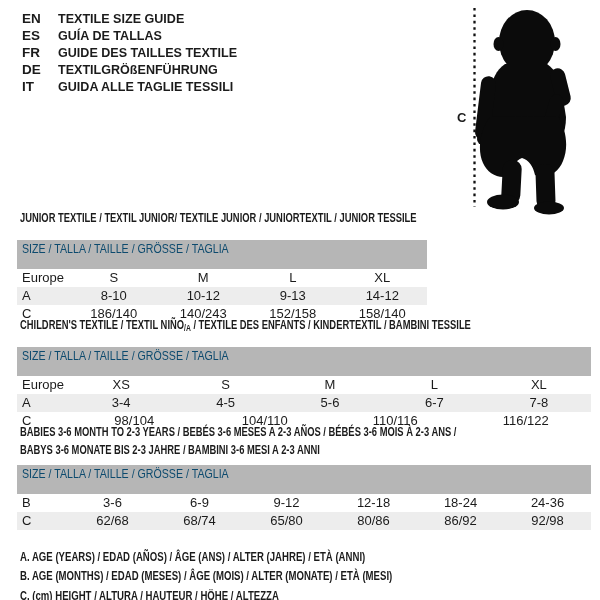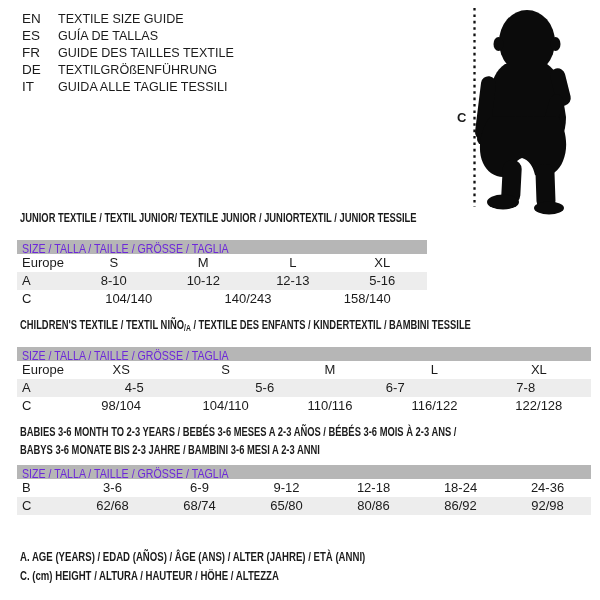--- a/index.html
+++ b/index.html
@@ -2,35 +2,35 @@
 <html><head>
 <meta charset="utf-8">
 <style>
   html,body { margin:0; padding:0; background:#fff; }
   .canvas {
     position:relative; width:600px; height:600px; background:#ffffff;
     font-family:"Liberation Sans", sans-serif; color:#1b1b1b; overflow:hidden;
   }
   
   .lang-block { position:absolute; left:22px; top:10px; }
-  .lang-row { display:flex; line-height:17px; font-size:13.5px; font-weight:400; }
+  .lang-row { display:flex; line-height:17px; font-size:13.5px; font-weight:700; }
   .lang-code { width:36px; flex:0 0 36px; }
   .cond { display:inline-block; transform:scaleX(.93); transform-origin:0 50%; white-space:nowrap; }
 
   
   .figure-svg { position:absolute; left:450px; top:2px; width:150px; height:213px; }
 
   
   .sec-title { position:absolute; font-size:12.5px; font-weight:700; }
   .sxT { display:inline-block; transform:scaleX(.75); transform-origin:0 50%; white-space:nowrap; }
   .title-sub { font-size:9px; vertical-align:-2px; font-weight:700; }
 
   
   .sizetable { position:absolute; }
-  .thead { height:14px; background:#b6b6b6; color:#6d28d9; font-size:12.5px; line-height:18px;
+  .thead { height:29px; background:#b6b6b6; color:#0c4a6e; font-size:12.5px; line-height:18px;
            padding-left:5px; box-sizing:border-box; overflow:hidden; }
   .sxH { display:inline-block; transform:scaleX(.85); transform-origin:0 50%; white-space:nowrap; }
   .trow { display:flex; height:18px; line-height:18px; font-size:13px; background:#fff; }
   .trow.shaded { background:#ededed; }
   .tlabel { flex:0 0 52px; width:52px; padding-left:5px; box-sizing:border-box; }
   .tcell { flex:1; text-align:center; }
 
   
   .footnotes { position:absolute; left:20px; top:536px;margin-top:12px; }
   .footnote { font-size:12px; font-weight:700; line-height:19.3px; }
@@ -97,27 +97,28 @@
           <span class="tlabel">Europe</span>
           <span class="tcell">S</span>
           <span class="tcell">M</span>
           <span class="tcell">L</span>
           <span class="tcell">XL</span>
         </div>
         <div class="trow shaded">
           <span class="tlabel">A</span>
           <span class="tcell">8-10</span>
           <span class="tcell">10-12</span>
-          <span class="tcell">12-13</span>
-          <span class="tcell">5-16</span>
+          <span class="tcell">9-13</span>
+          <span class="tcell">14-12</span>
         </div>
         <div class="trow">
           <span class="tlabel">C</span>
-          <span class="tcell">104/140</span>
+          <span class="tcell">186/140</span>
           <span class="tcell">140/243</span>
+          <span class="tcell">152/158</span>
           <span class="tcell">158/140</span>
         </div>
       </div>
   </div>
 
   <div class="sec-title" style="left:20px; top:318px;">
     <span class="sxT"><span>CHILDREN'S TEXTILE / TEXTIL NIÑO</span><sub class="title-sub">/A</sub><span> / TEXTILE DES ENFANTS / KINDERTEXTIL / BAMBINI TESSILE</span></span>
   </div>
   <div class="sizetable" style="left:17px; top:347px; width:574px;">
     <div class="thead">
@@ -127,32 +128,32 @@
         <div class="trow">
           <span class="tlabel">Europe</span>
           <span class="tcell">XS</span>
           <span class="tcell">S</span>
           <span class="tcell">M</span>
           <span class="tcell">L</span>
           <span class="tcell">XL</span>
         </div>
         <div class="trow shaded">
           <span class="tlabel">A</span>
+          <span class="tcell">3-4</span>
           <span class="tcell">4-5</span>
           <span class="tcell">5-6</span>
           <span class="tcell">6-7</span>
           <span class="tcell">7-8</span>
         </div>
         <div class="trow">
           <span class="tlabel">C</span>
           <span class="tcell">98/104</span>
           <span class="tcell">104/110</span>
           <span class="tcell">110/116</span>
           <span class="tcell">116/122</span>
-          <span class="tcell">122/128</span>
         </div>
       </div>
   </div>
 
   <div class="sec-title" style="left:20px; top:424px; line-height:17.5px;">
     <span class="sxT">BABIES 3-6 MONTH TO 2-3 YEARS / BEBÉS 3-6 MESES A 2-3 AÑOS / BÉBÉS 3-6 MOIS À 2-3 ANS /</span><br>
     <span class="sxT">BABYS 3-6 MONATE BIS 2-3 JAHRE / BAMBINI 3-6 MESI A 2-3 ANNI</span>
   </div>
   <div class="sizetable" style="left:17px; top:465px; width:574px;">
     <div class="thead">
@@ -175,16 +176,17 @@
           <span class="tcell">65/80</span>
           <span class="tcell">80/86</span>
           <span class="tcell">86/92</span>
           <span class="tcell">92/98</span>
         </div>
       </div>
   </div>
 
   <div class="footnotes">
     <div class="footnote"><span class="sxF">A. AGE (YEARS) / EDAD (AÑOS) / ÂGE (ANS) / ALTER (JAHRE) / ETÀ (ANNI)</span></div>
+    <div class="footnote"><span class="sxF">B. AGE (MONTHS) / EDAD (MESES) / ÂGE (MOIS) / ALTER (MONATE) / ETÀ (MESI)</span></div>
     <div class="footnote"><span class="sxF">C. (cm) HEIGHT / ALTURA / HAUTEUR / HÖHE / ALTEZZA</span></div>
   </div>
 
 </div>
 
 </body></html>

